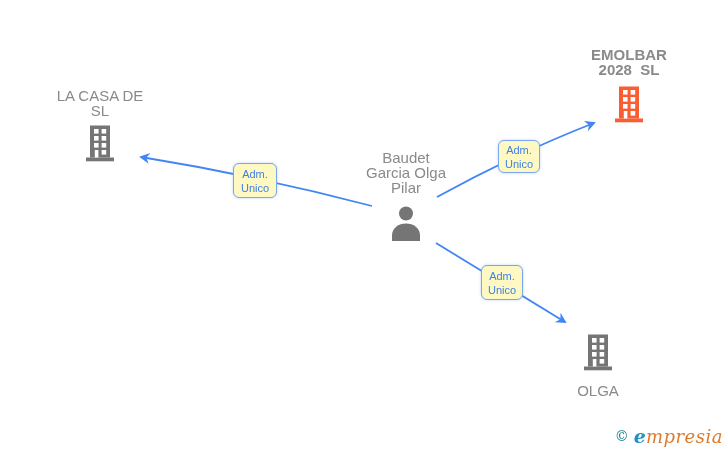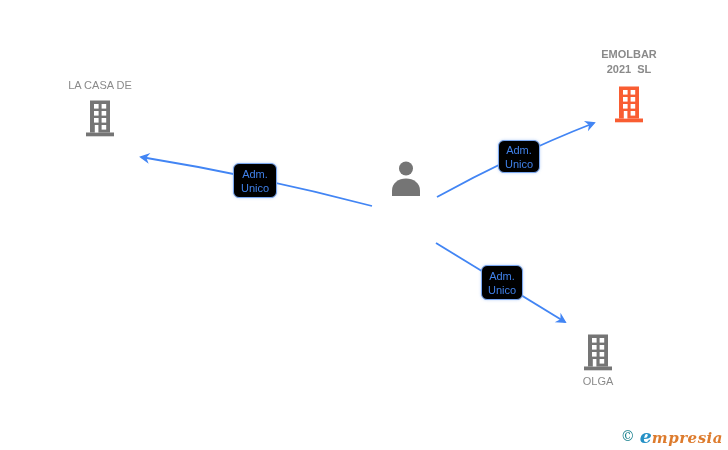--- a/index.html
+++ b/index.html
@@ -6,62 +6,63 @@
   #stage{
     position:relative;width:728px;height:450px;background:#ffffff;
     font-family:"Liberation Sans","DejaVu Sans",sans-serif;
     overflow:hidden;border-bottom:1px solid #e7e7e7;
   }
   #edge-layer{position:absolute;left:0;top:0;width:728px;height:450px;}
   .edge{fill:none;stroke:var(--edge,#4285f4);stroke-width:1.8;}
   .arrowhead-fill{fill:var(--edge,#4285f4);}
   .node{position:absolute;width:150px;text-align:center;cursor:pointer;}
   .node-label div{
-    font-size:11px;line-height:15px;color:var(--labeltext,#8a8a8a);
+    font-size:15px;line-height:15px;color:var(--labeltext,#8a8a8a);
     white-space:pre;
   }
   .node-label.bold div{font-weight:bold;}
   .node-icon{display:block;margin:0 auto;}
   .badge{
-    position:absolute;box-sizing:border-box;background:#000000;
+    position:absolute;box-sizing:border-box;background:#fef9c3;
     border:1.5px solid var(--badgeborder,#7aa7f0);border-radius:6px;
     box-shadow:0 0 3px rgba(110,160,240,.45);
     display:flex;flex-direction:column;align-items:center;justify-content:center;
     font-size:11px;line-height:14px;color:var(--badgetext,#4080e8);
   }
   #watermark{
     position:absolute;right:5px;bottom:3px;white-space:nowrap;
     font-family:"DejaVu Serif","Liberation Serif",serif;
   }
   #watermark .copy{color:var(--logocopy,#157f8d);font-size:14px;vertical-align:2px;}
   #watermark .brand{font-style:italic;}
   #watermark .brand-e{color:var(--logoe,#2591c6);font-size:19px;font-weight:bold;}
-  #watermark .brand-rest{color:var(--logorest,#dd7b2d);font-size:15px;font-weight:bold;letter-spacing:.5px;}
+  #watermark .brand-rest{color:var(--logorest,#dd7b2d);font-size:18px;font-weight:normal;letter-spacing:.5px;}
 </style>
 </head>
 <body>
 
 <div id="stage">
   <svg id="edge-layer" width="728" height="450" viewBox="0 0 728 450" xmlns="http://www.w3.org/2000/svg">
     <defs>
       <marker id="arrowhead" viewBox="0 0 8 8" markerWidth="7" markerHeight="7" refX="6" refY="4" orient="auto">
         <path class="arrowhead-fill" d="M0.5,0.5 L7.2,4 L0.5,7.5 L2.6,4 Z"></path>
       </marker>
     </defs>
     <g id="edge-paths">
         <path d="M372,206 Q258,176 141,157" class="edge" marker-end="url(#arrowhead)"></path>
         <path d="M437,197 Q517,153 594,123" class="edge" marker-end="url(#arrowhead)"></path>
         <path d="M436,243 L565,322" class="edge" marker-end="url(#arrowhead)"></path>
       </g>
   </svg>
 
   <div id="nodes-layer">
-      <div class="node" style="left: 25px; top: 78px;">
+      <div class="node" style="left: 25px; top: 88px;">
         <div class="node-label">
           <div>LA CASA DE</div>
+          <div>SL</div>
         </div>
         <div style="margin-top: 7px;">
           <svg class="node-icon" width="34" height="37" viewBox="0 0 34 37">
     <rect x="7" y="0.5" width="20" height="32" fill="#757575"></rect>
     <rect x="3" y="32.5" width="28" height="3.8" fill="#757575"></rect>
     <g fill="#ffffff">
       <rect x="11" y="4" width="4.6" height="4.6"></rect>
               <rect x="18.6" y="4" width="4.6" height="4.6"></rect>
       <rect x="11" y="11" width="4.6" height="4.6"></rect>
               <rect x="18.6" y="11" width="4.6" height="4.6"></rect>
@@ -69,40 +70,45 @@
               <rect x="18.6" y="18" width="4.6" height="4.6"></rect>
       <rect x="11.8" y="25" width="3.6" height="7.5"></rect>
               <rect x="18.6" y="25" width="4.6" height="4.6"></rect>
     </g>
   </svg>
         </div>
       </div>
       <div class="node" style="left: 554px; top: 47px;">
         <div class="node-label bold">
           <div>EMOLBAR</div>
-          <div>2021  SL</div>
+          <div>2028  SL</div>
         </div>
         <div style="margin-top: 9px;">
           <svg class="node-icon" width="34" height="37" viewBox="0 0 34 37">
     <rect x="7" y="0.5" width="20" height="32" fill="#f95d32"></rect>
     <rect x="3" y="32.5" width="28" height="3.8" fill="#f95d32"></rect>
     <g fill="#ffffff">
       <rect x="11" y="4" width="4.6" height="4.6"></rect>
               <rect x="18.6" y="4" width="4.6" height="4.6"></rect>
       <rect x="11" y="11" width="4.6" height="4.6"></rect>
               <rect x="18.6" y="11" width="4.6" height="4.6"></rect>
       <rect x="11" y="18" width="4.6" height="4.6"></rect>
               <rect x="18.6" y="18" width="4.6" height="4.6"></rect>
       <rect x="11.8" y="25" width="3.6" height="7.5"></rect>
               <rect x="18.6" y="25" width="4.6" height="4.6"></rect>
     </g>
   </svg>
         </div>
       </div>
       <div class="node" style="left: 331px; top: 150px;">
+        <div class="node-label">
+          <div>Baudet</div>
+          <div>Garcia Olga</div>
+          <div>Pilar</div>
+        </div>
         <div style="margin-top: 9px;">
           <svg class="node-icon" width="40" height="38" viewBox="0 0 40 38">
     <circle cx="20" cy="9.5" r="7" fill="#757575"></circle>
     <path d="M6,37 L6,31.5 C6,24 12.5,19.5 20,19.5 C27.5,19.5 34,24 34,31.5 L34,37 Z" fill="#757575"></path>
   </svg>
         </div>
       </div>
       <div class="node" style="left: 523px; top: 334px;">
         <div>
           <svg class="node-icon" width="34" height="37" viewBox="0 0 34 37">
@@ -113,21 +119,21 @@
               <rect x="18.6" y="4" width="4.6" height="4.6"></rect>
       <rect x="11" y="11" width="4.6" height="4.6"></rect>
               <rect x="18.6" y="11" width="4.6" height="4.6"></rect>
       <rect x="11" y="18" width="4.6" height="4.6"></rect>
               <rect x="18.6" y="18" width="4.6" height="4.6"></rect>
       <rect x="11.8" y="25" width="3.6" height="7.5"></rect>
               <rect x="18.6" y="25" width="4.6" height="4.6"></rect>
     </g>
   </svg>
         </div>
-        <div class="node-label" style="margin-top: 3px;">
+        <div class="node-label" style="margin-top: 12px;">
           <div>OLGA</div>
         </div>
       </div>
     </div>
   <div id="badges-layer">
       <div class="badge" style="left: 233px; top: 163px; width: 44px; height: 35px;">
         <div>Adm.</div>
         <div>Unico</div>
       </div>
       <div class="badge" style="left: 498px; top: 140px; width: 42px; height: 33px;">

